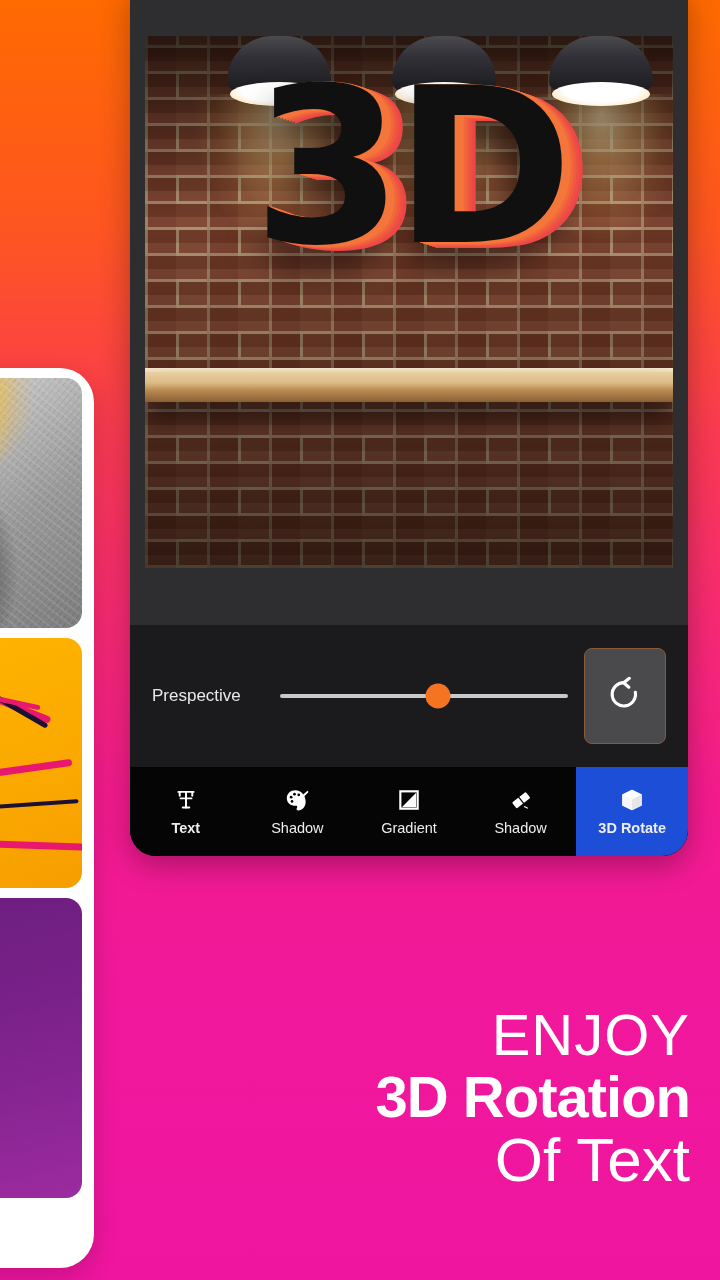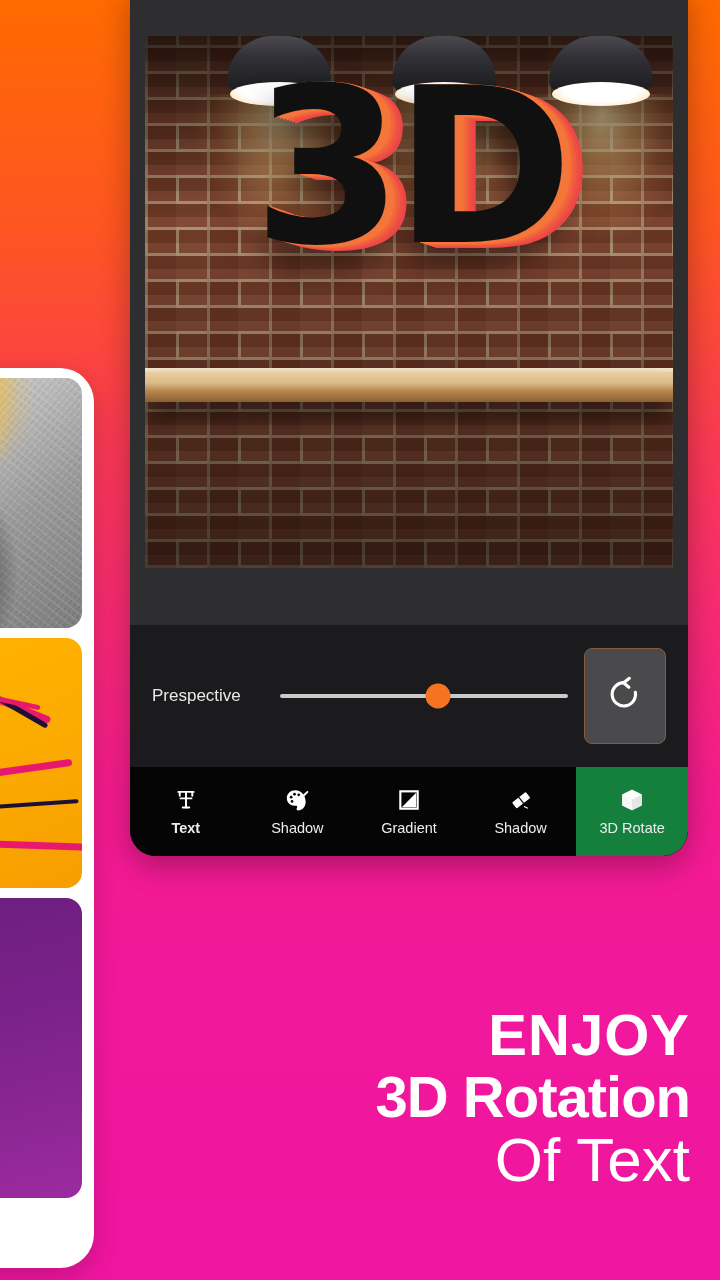--- a/index.html
+++ b/index.html
@@ -98,27 +98,27 @@
   #slider-track{ width:100%; height:4px; background:#C9C9C9; border-radius:3px; }
   #slider-thumb{ position:absolute; left:55.5%; top:50%; width:25px; height:25px; border-radius:50%;
      background:#F47421; transform:translate(-50%,-50%); }
   #reset-button{ width:82px; height:96px; border-radius:8px; background:#4A4A4C;
      border:1px solid #8a5a3c; display:flex; align-items:center; justify-content:center; flex:none;}
 
   
   #toolbar{ height:89px; background:#050505; display:flex; flex:none; }
   .tool{ flex:1; display:flex; flex-direction:column; align-items:center; justify-content:center; gap:7px; }
   .tool .label{ color:#EDEDED; font-size:14.5px; }
-  .tool.active{ background:#15803d; }
+  .tool.active{ background:#1d4ed8;font-weight:bold; }
   .tool.bold .label{ font-weight:700; }
   .tool .ico{ height:26px; display:flex; align-items:center; justify-content:center; }
 
   
   #promo{ position:absolute; right:30px; bottom:86px; text-align:right; color:#fff; }
-  #promo .l1{ font-size:58px; letter-spacing:1px; line-height:1.04;font-weight:bold; }
+  #promo .l1{ font-size:58px; letter-spacing:1px; line-height:1.04; }
   #promo .l2{ font-size:58px; font-weight:700; line-height:1.06; letter-spacing:-1px; }
   #promo .l3{ font-size:62px; line-height:1.08; letter-spacing:0px; }
 </style>
 </head>
 <body>
 
 <div id="phone-mockup">
   <div id="phone-screen">
     <div class="thumb thumb-a"></div>
     <div class="thumb thumb-b">

